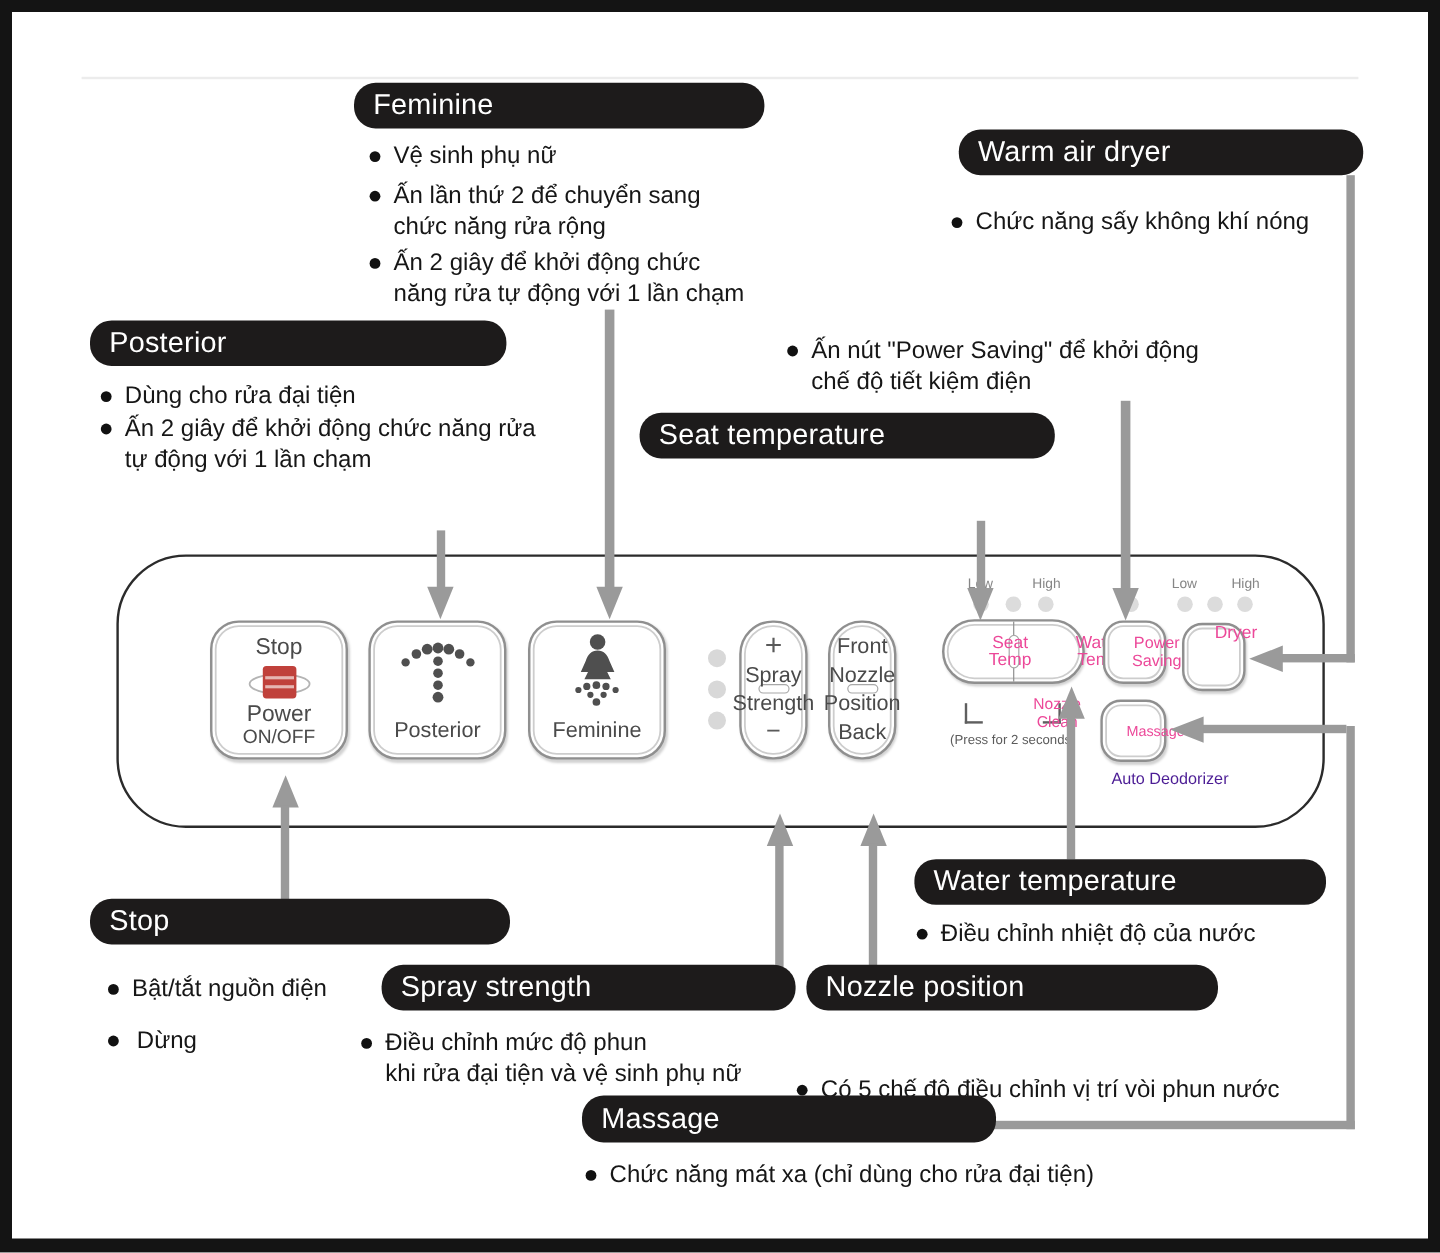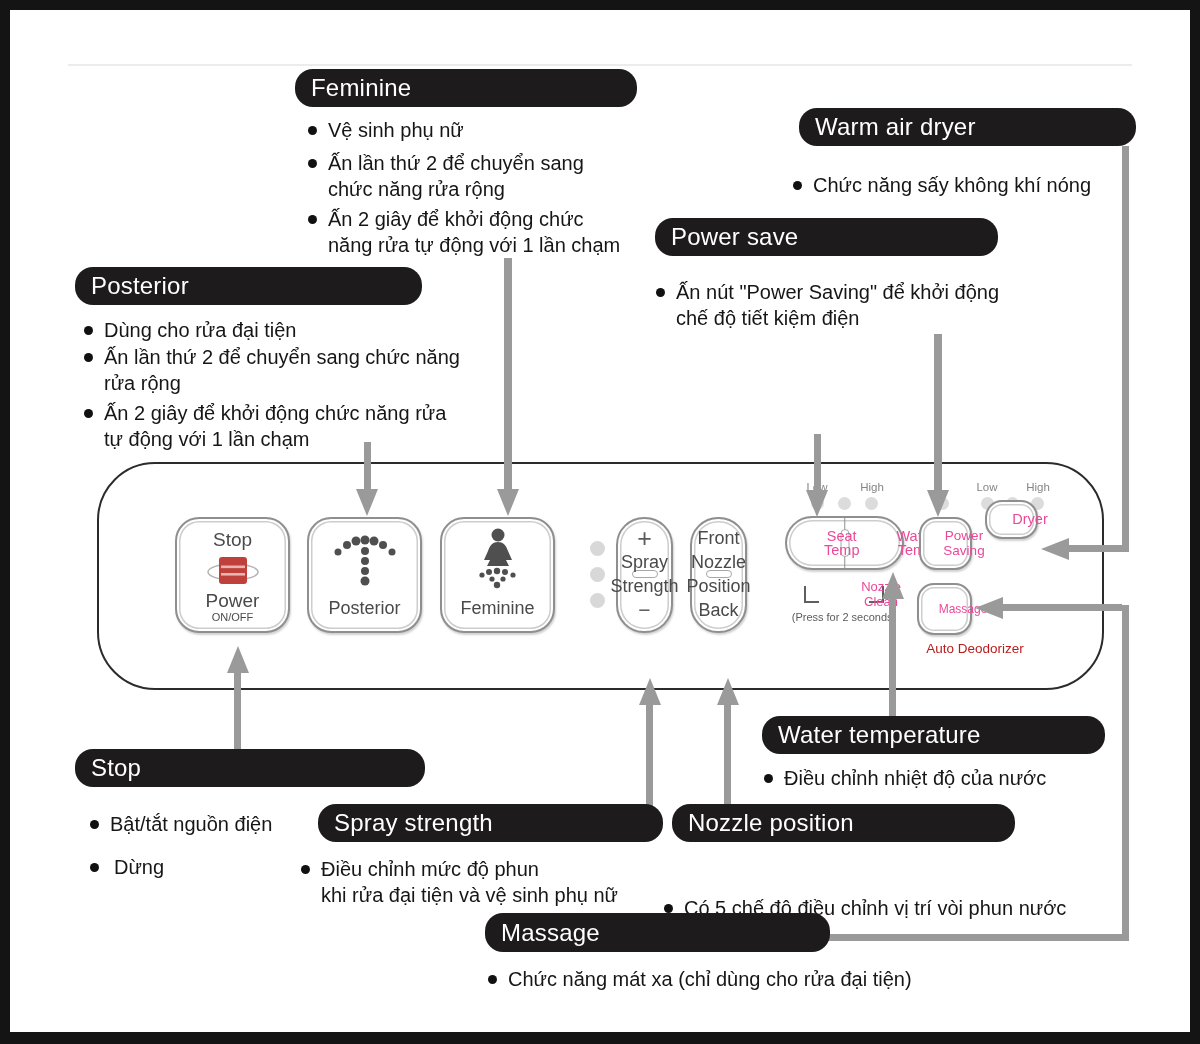--- a/index.html
+++ b/index.html
@@ -71,47 +71,42 @@
   </div>
 
   <div class="label-box" style="left:799px;top:108px;width:337px;">Warm air dryer</div>
   <div class="bullets" style="left:793px;top:172px;">
     <div class="brow">
         <span class="bdot"></span>
         <span class="btxt">Chức năng sấy không khí nóng</span>
       </div>
   </div>
 
-  <div class="label-box" style="left:655px;top:218px;width:343px;">Power save</div>
   <div class="bullets" style="left:656px;top:279px;">
     <div class="brow">
         <span class="bdot"></span>
         <span class="btxt">Ấn nút "Power Saving" để khởi động
 chế độ tiết kiệm điện</span>
       </div>
   </div>
 
   <div class="label-box" style="left:75px;top:267px;width:347px;">Posterior</div>
   <div class="bullets" style="left:84px;top:317px;">
     <div class="brow" style="margin-bottom:1px;">
         <span class="bdot"></span>
         <span class="btxt">Dùng cho rửa đại tiện</span>
       </div>
-    <div class="brow" style="margin-bottom:4px;">
-        <span class="bdot"></span>
-        <span class="btxt">Ấn lần thứ 2 để chuyển sang chức năng
-rửa rộng</span>
-      </div>
     <div class="brow">
         <span class="bdot"></span>
         <span class="btxt">Ấn 2 giây để khởi động chức năng rửa
 tự động với 1 lần chạm</span>
       </div>
   </div>
 
+  <div class="label-box" style="left:533px;top:344px;width:346px;">Seat temperature</div>
 
   <div class="label-box" style="left:75px;top:749px;width:350px;">Stop</div>
   <div class="bullets" style="left:90px;top:811px;">
     <div class="brow" style="margin-bottom:17px;">
         <span class="bdot"></span>
         <span class="btxt">Bật/tắt nguồn điện</span>
       </div>
     <div class="brow">
         <span class="bdot"></span>
         <span class="btxt" style="padding-left:4px;">Dừng</span>
@@ -205,21 +200,21 @@
     <div style="position:relative;width:56px;height:30px;">
       <svg width="56" height="30" viewBox="0 0 56 30">
         <ellipse cx="28" cy="16" rx="25" ry="8" fill="none" stroke="#b4b4b4" stroke-width="1.5"></ellipse>
         <rect x="14" y="1" width="28" height="27" rx="3" fill="#c0413b"></rect>
         <rect x="16" y="9.5" width="24" height="2.6" fill="#e6b6b2"></rect>
         <rect x="16" y="17" width="24" height="2.6" fill="#e6b6b2"></rect>
       </svg>
     </div>
     <div style="line-height:1;">
       <div style="font-size:19px;">Power</div>
-      <div style="font-size:11px;margin-top:2px;">ON/OFF</div>
+      <div style="font-size:16px;margin-top:2px;">ON/OFF</div>
     </div>
   </div>
 
   
   <div class="btn" style="left:307px;top:517px;width:115px;height:116px;border-radius:24px;">
     <div style="margin-top:12px;">
       <svg width="72" height="58" viewBox="0 0 72 58" fill="#4f4f4f">
         <circle cx="9" cy="21" r="3.5"></circle>
           <circle cx="18" cy="14" r="4"></circle>
           <circle cx="27" cy="10" r="4.5"></circle>
@@ -309,30 +304,30 @@
     <span class="panel-text" style="position:static;font-size:13.5px;">Power
 Saving</span>
   </div>
 
   
   <div class="ind-label" style="left:967px;top:481px;">Low</div>
   <div class="ind-label" style="left:1018px;top:481px;">High</div>
   <div class="led" style="left:981px;top:497px;"></div>
   <div class="led" style="left:1006px;top:497px;"></div>
   <div class="led" style="left:1031px;top:497px;"></div>
-  <div class="btn" style="left:985px;top:500px;width:53px;height:39px;border-radius:17px;display:flex;align-items:center;justify-content:center;">
+  <div class="btn" style="left:985px;top:519px;width:53px;height:57px;border-radius:17px;display:flex;justify-content:center;">
     <span class="panel-text" style="position:static;font-size:14.5px;">Dryer</span>
   </div>
 
   
   <div class="bracket-l" style="left:804px;top:586px;"></div>
   <div class="bracket-r" style="left:869px;top:586px;"></div>
   <div class="panel-text" style="left:804px;top:580px;width:80px;">Nozzle
 Clean</div>
   <div class="small-note" style="left:784px;top:611px;width:120px;">(Press for 2 seconds)</div>
 
   
   <div class="btn" style="left:917px;top:583px;width:55px;height:52px;border-radius:17px;display:flex;align-items:center;justify-content:center;">
     <span class="panel-text" style="position:static;font-size:12px;">Massage</span>
   </div>
-  <div class="small-note" style="left:913px;top:641px;width:124px;font-size:13.5px;color:#b91c1c;">Auto Deodorizer</div>
+  <div class="small-note" style="left:913px;top:641px;width:124px;font-size:13.5px;color:#4c1d95;">Auto Deodorizer</div>
 
 </div>
 
 </body></html>

